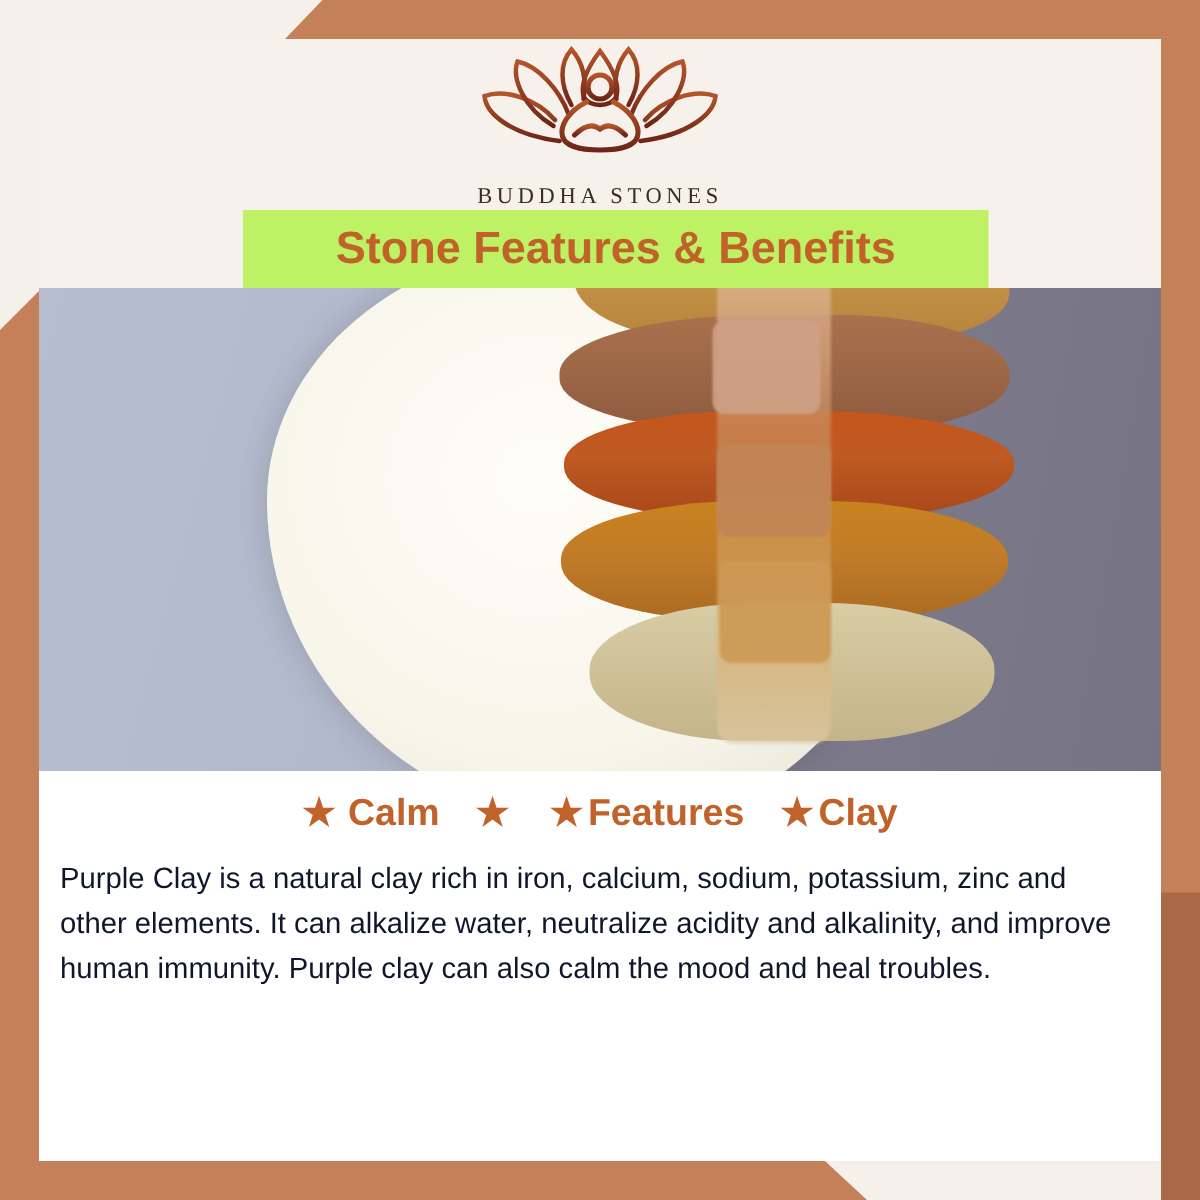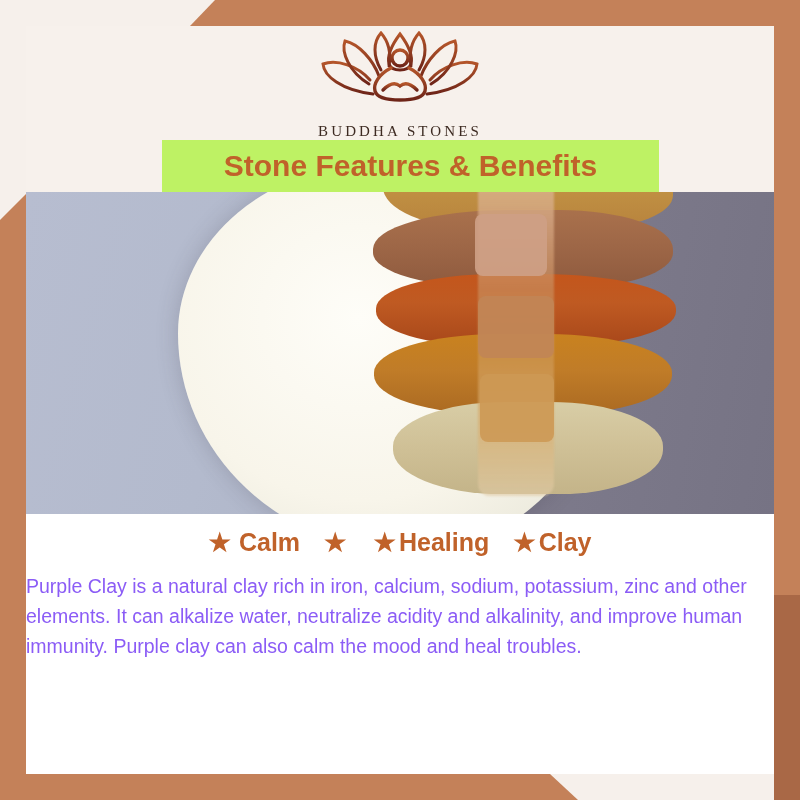--- a/index.html
+++ b/index.html
@@ -121,22 +121,22 @@
     position:absolute;left:0;top:488px;width:748px;height:260px;background:#ffffff;
   }
   .keywords{
     display:flex;align-items:center;justify-content:center;
     gap:24px;padding-top:14px;
   }
   .kw{display:flex;align-items:center;color:#c0622a;font-size:25px;font-weight:bold;white-space:nowrap;}
   .kw .star{font-size:25px;line-height:1;margin-right:3px;}
   .kw.spaced .star{margin-right:8px;}
   .paragraph{
-    margin:14px 14px 0 0;
-    font-size:19.5px;line-height:30px;color:#8b5cf6;
+    margin:14px 14px 0 14px;
+    font-size:19.5px;line-height:30px;color:#0f172a;
     font-family:"Liberation Sans", sans-serif;
   }
 </style>
 </head>
 <body>
 
 <div id="root">
 
   <div class="frame-top"></div>
   <div class="frame-right"></div>
@@ -211,21 +211,21 @@
       <div class="keywords">
         <div class="kw spaced">
           <span class="star">★</span>
             <span>Calm</span>
         </div>
         <div class="kw">
           <span class="star">★</span>
         </div>
         <div class="kw">
           <span class="star">★</span>
-            <span>Healing</span>
+            <span>Features</span>
         </div>
         <div class="kw">
           <span class="star">★</span>
             <span>Clay</span>
         </div>
       </div>
       <div class="paragraph">Purple Clay is a natural clay rich in iron, calcium, sodium, potassium, zinc and other elements. It can alkalize water, neutralize acidity and alkalinity, and improve human immunity. Purple clay can also calm the mood and heal troubles.</div>
     </div>
 
   </div>

